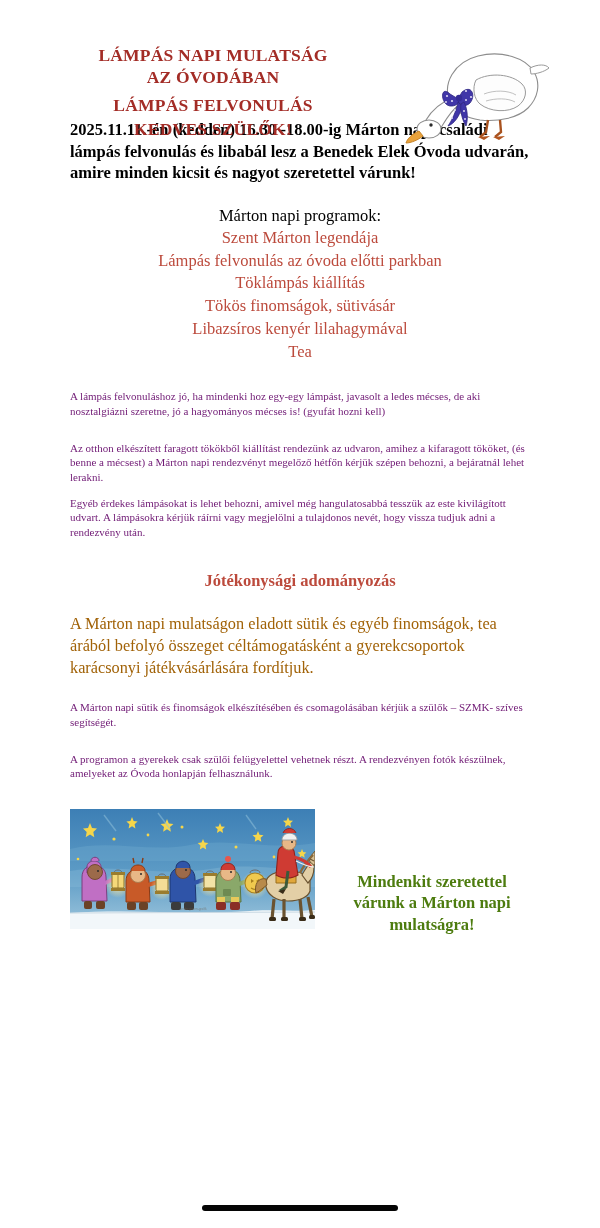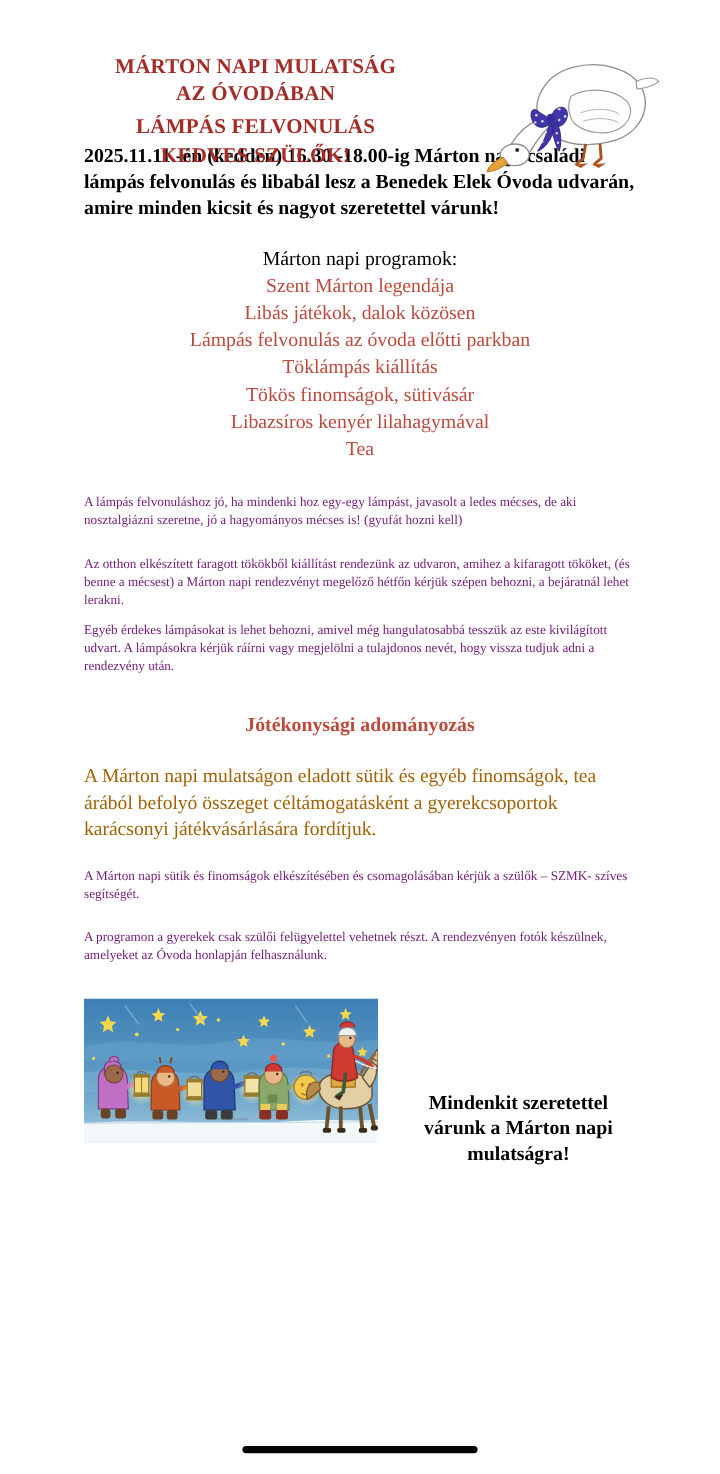--- a/index.html
+++ b/index.html
@@ -114,24 +114,24 @@
   .parade {
     position: absolute;
     left: 0px;
     top: 0px;
     width: 245px;
     height: 120px;
   }
   .closing-note {
     position: absolute;
     left: 262px;
-    top: 76px;
+    top: 62px;
     width: 200px;
     text-align: center;
-    color: #000000;
+    color: #4d7c0f;
     font-weight: bold;
     font-size: 16.5px;
     line-height: 1.3;
   }
 
   
   .home-indicator {
     position: absolute;
     left: 50%;
     transform: translateX(-50%);
@@ -143,21 +143,21 @@
   }
 </style>
 </head>
 <body>
 
 <div class="page">
 
   <div class="header">
 
     <div class="title-block">
-      <div>MÁRTON NAPI MULATSÁG</div>
+      <div>LÁMPÁS NAPI MULATSÁG</div>
       <div class="title-line-2">AZ ÓVODÁBAN</div>
       <div class="title-line-3">LÁMPÁS FELVONULÁS</div>
       <div>KEDVES SZÜLŐK!</div>
     </div>
 
     <div class="goose-wrap">
       <svg viewBox="0 0 150 110" width="150" height="110">
 
         <path d="M48 66 C40 48 52 26 76 20 C100 14 124 22 132 36 C139 48 136 62 126 72 C116 82 96 86 78 84 C64 82 54 76 48 66 Z" fill="#ffffff" stroke="#8d8d8d" stroke-width="1.1"></path>
 
@@ -201,21 +201,20 @@
         <path d="M91 101 L103 100 L97 104 Z" fill="#b3551f"></path>
       </svg>
     </div>
   </div>
 
   <p class="intro">2025.11.11.-én (kedden) 16.30 -18.00-ig Márton napi családi lámpás felvonulás és libabál lesz a Benedek Elek Óvoda udvarán, amire minden kicsit és nagyot szeretettel várunk!</p>
 
   <div class="program">
     <div class="program-heading">Márton napi programok:</div>
     <div class="program-item">Szent Márton legendája</div>
-    <div class="program-item">Libás játékok, dalok közösen</div>
     <div class="program-item">Lámpás felvonulás az óvoda előtti parkban</div>
     <div class="program-item">Töklámpás kiállítás</div>
     <div class="program-item">Tökös finomságok, sütivásár</div>
     <div class="program-item">Libazsíros kenyér lilahagymával</div>
     <div class="program-item">Tea</div>
   </div>
 
   <p class="body-para gap-lg">A lámpás felvonuláshoz jó, ha mindenki hoz egy-egy lámpást, javasolt a ledes mécses, de aki nosztalgiázni szeretne, jó a hagyományos mécses is! (gyufát hozni kell)</p>
   <p class="body-para gap-md">Az otthon elkészített faragott tökökből kiállítást rendezünk az udvaron, amihez a kifaragott tököket, (és benne a mécsest) a Márton napi rendezvényt megelőző hétfőn kérjük szépen behozni, a bejáratnál lehet lerakni.</p>
   <p class="body-para gap-sm">Egyéb érdekes lámpásokat is lehet behozni, amivel még hangulatosabbá tesszük az este kivilágított udvart. A lámpásokra kérjük ráírni vagy megjelölni a tulajdonos nevét, hogy vissza tudjuk adni a rendezvény után.</p>

